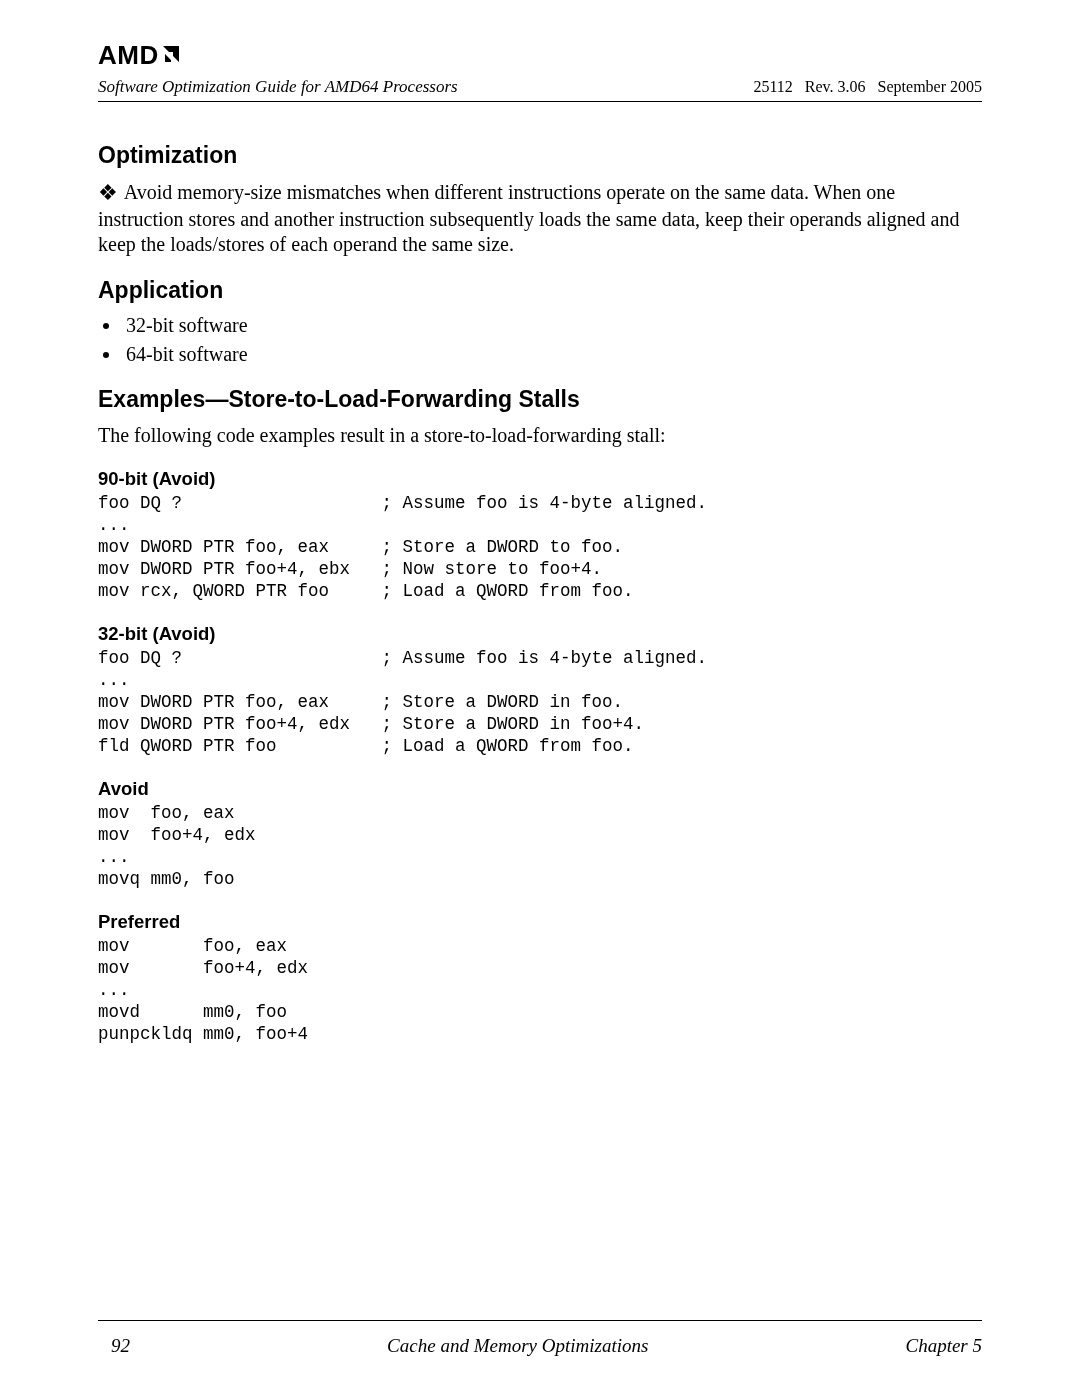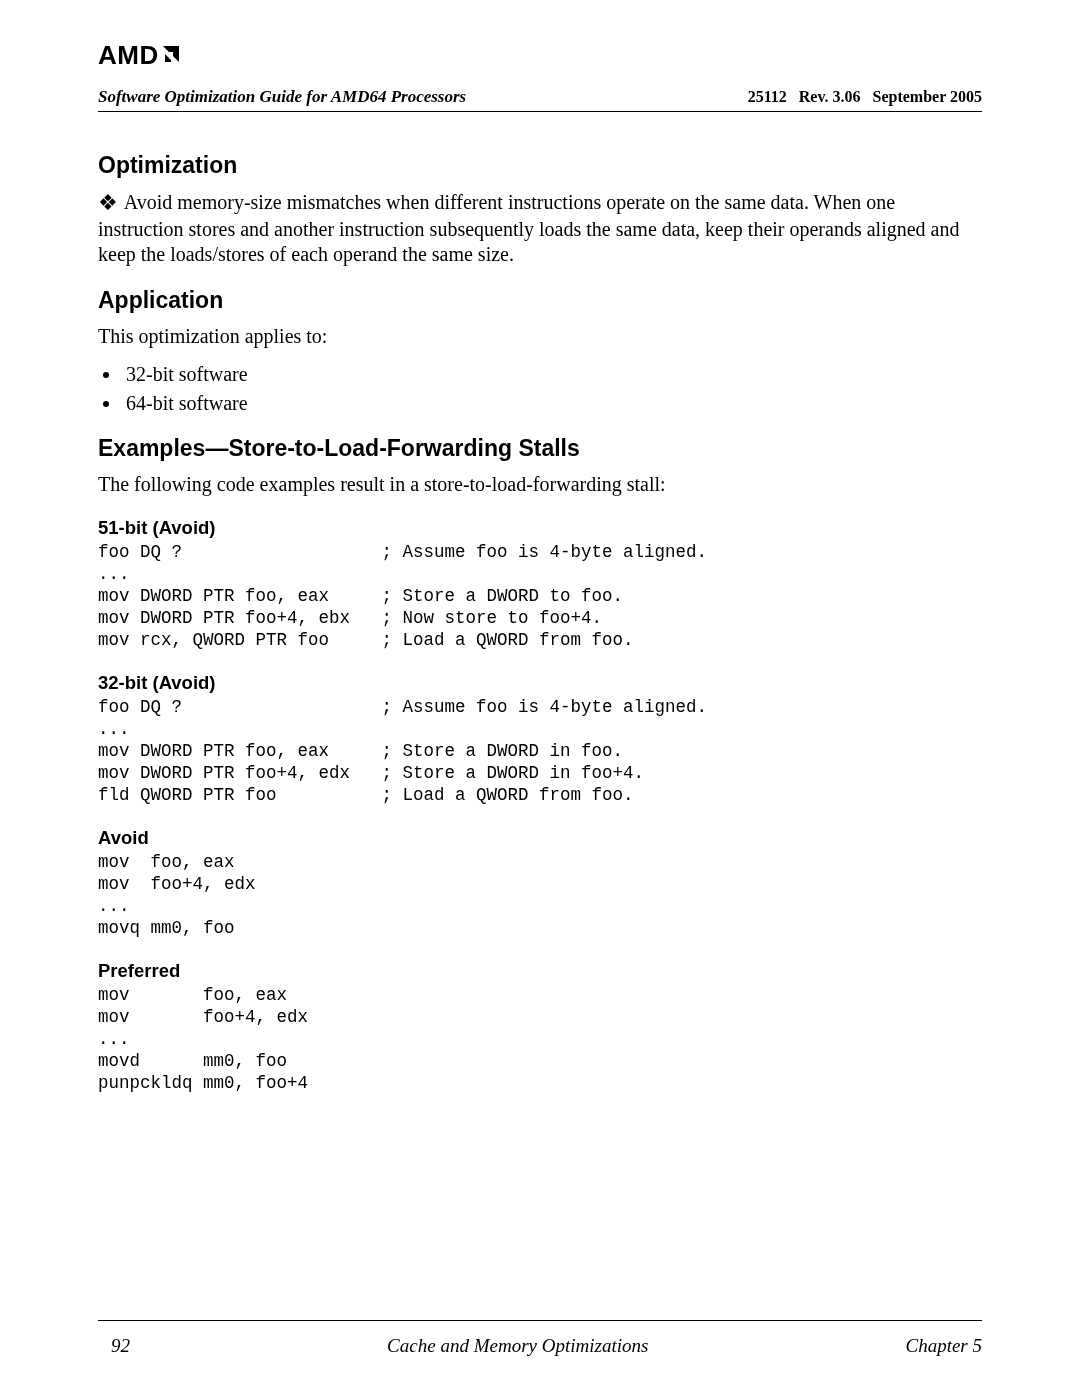--- a/index.html
+++ b/index.html
@@ -25,23 +25,22 @@
     align-items: center;
   }
   .logo-arrow {
     display: inline-block;
     margin-left: 2px;
   }
   .header-row {
     display: flex;
     justify-content: space-between;
     align-items: baseline;
-    margin-top: 16px;
+    margin-top: 6px;
     font-size: 17px;
-    font-weight: bold;
   }
   .header-left {
     font-style: italic;
   }
   .header-right {
     font-size: 16px;
     white-space: pre;
   }
   .hr1 {
     border: none;
@@ -138,30 +137,29 @@
   </div>
   <hr class="hr1">
 
 
   <h3 class="sub">Optimization</h3>
   <p class="body">
     <span class="diamond">❖</span><span>Avoid memory-size mismatches when different instructions operate on the same data. When one instruction stores and another instruction subsequently loads the same data, keep their operands aligned and keep the loads/stores of each operand the same size.</span>
   </p>
 
   <h3 class="sub">Application</h3>
-  <p class="body">This optimization applies to:</p>
   <ul class="bullets">
     <li>32-bit software</li>
     <li>64-bit software</li>
   </ul>
 
   <h3 class="sub">Examples—Store-to-Load-Forwarding Stalls</h3>
   <p class="body">The following code examples result in a store-to-load-forwarding stall:</p>
 
-  <h4 class="mini">51-bit (Avoid)</h4>
+  <h4 class="mini">90-bit (Avoid)</h4>
   <pre class="code">foo DQ ?                   ; Assume foo is 4-byte aligned.
 ...
 mov DWORD PTR foo, eax     ; Store a DWORD to foo.
 mov DWORD PTR foo+4, ebx   ; Now store to foo+4.
 mov rcx, QWORD PTR foo     ; Load a QWORD from foo.</pre>
 
   <h4 class="mini">32-bit (Avoid)</h4>
   <pre class="code">foo DQ ?                   ; Assume foo is 4-byte aligned.
 ...
 mov DWORD PTR foo, eax     ; Store a DWORD in foo.

